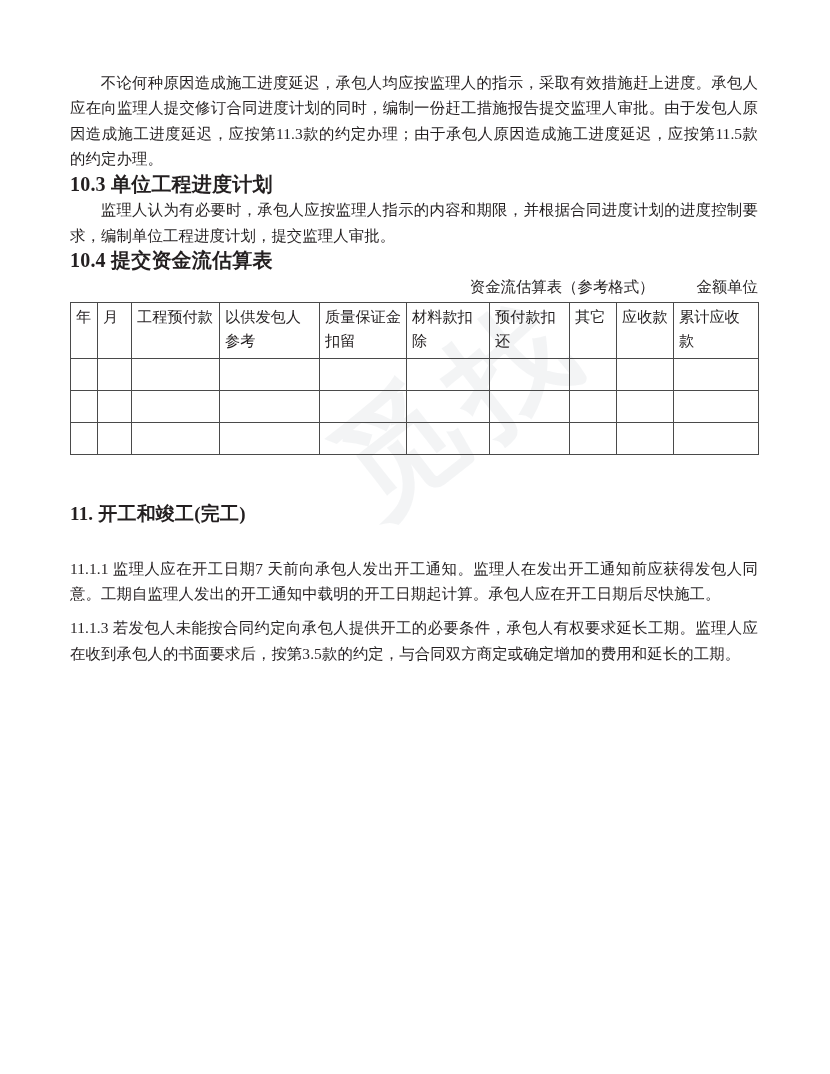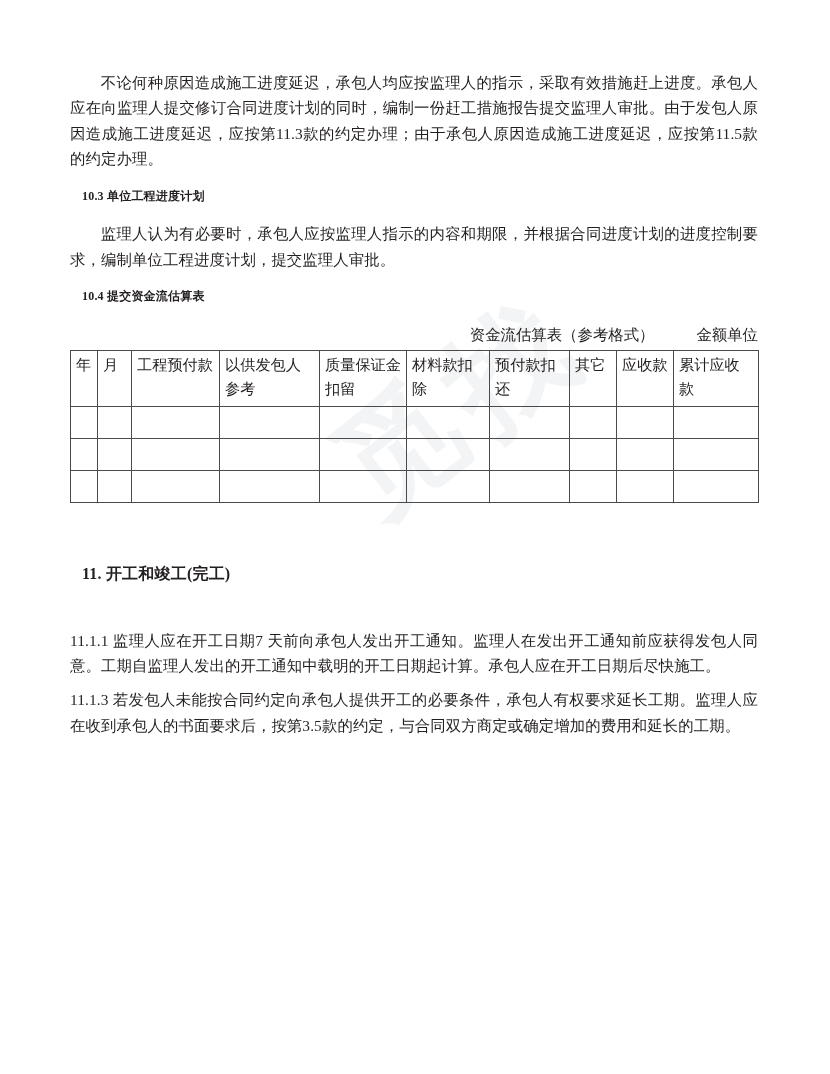--- a/index.html
+++ b/index.html
@@ -51,29 +51,29 @@
     font-size: 15.4px;
     line-height: 25.4px;
     text-align: justify;
     text-justify: inter-ideograph;
     letter-spacing: 0.1px;
   }
   p.indent {
     text-indent: 2em;
   }
   h2.sec-head {
-    margin: 12px;
-    font-size: 12px;
+    margin: 0;
+    font-size: 20px;
     line-height: 25.6px;
     font-weight: 700;
     letter-spacing: 0.2px;
   }
   h1.main-head {
-    margin: 12px;
-    font-size: 16px;
+    margin: 0;
+    font-size: 19px;
     line-height: 26px;
     font-weight: 700;
     letter-spacing: 0.2px;
   }
   .spacer-lg { height: 46px; }
   .spacer-md { height: 20px; }
   .spacer-sm { height: 9px; }
 
   .table-caption {
     margin: 0;

